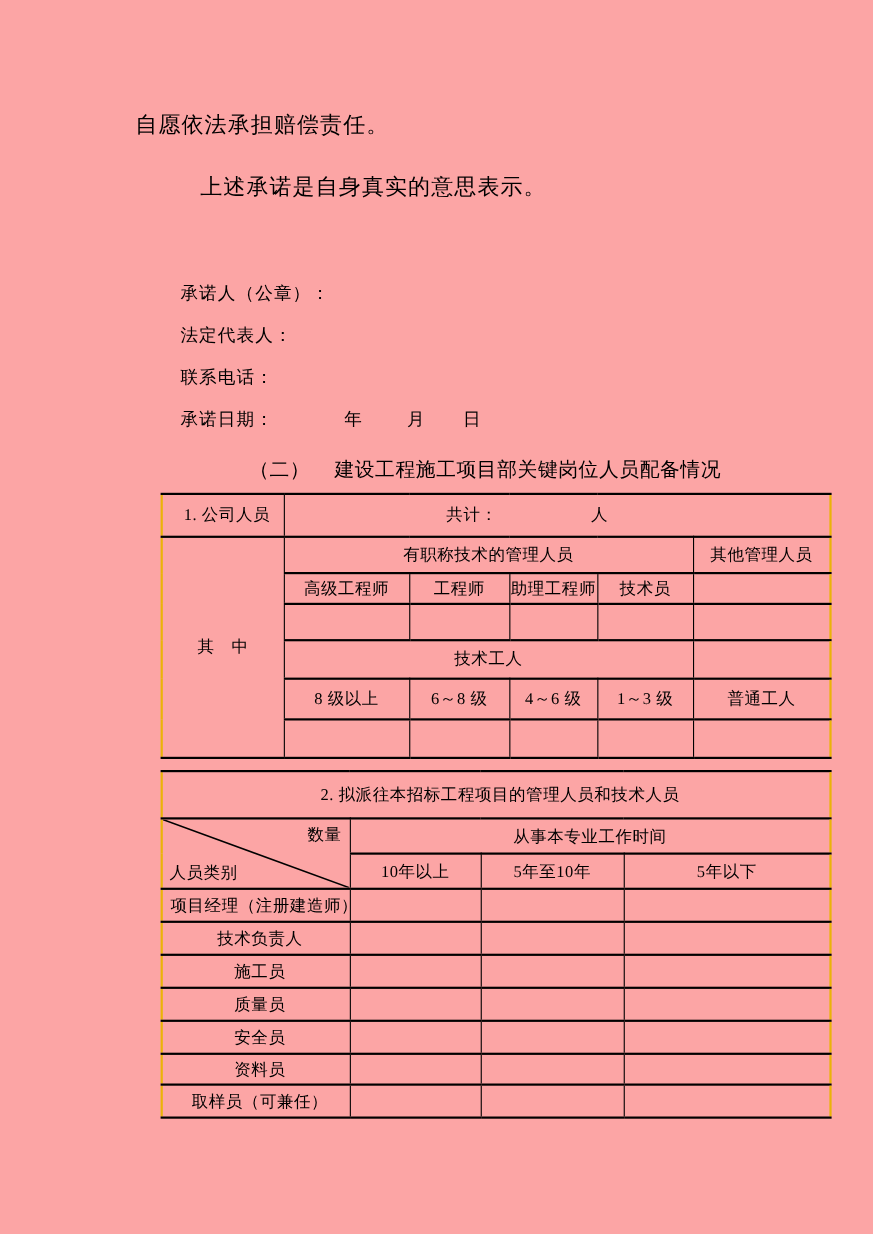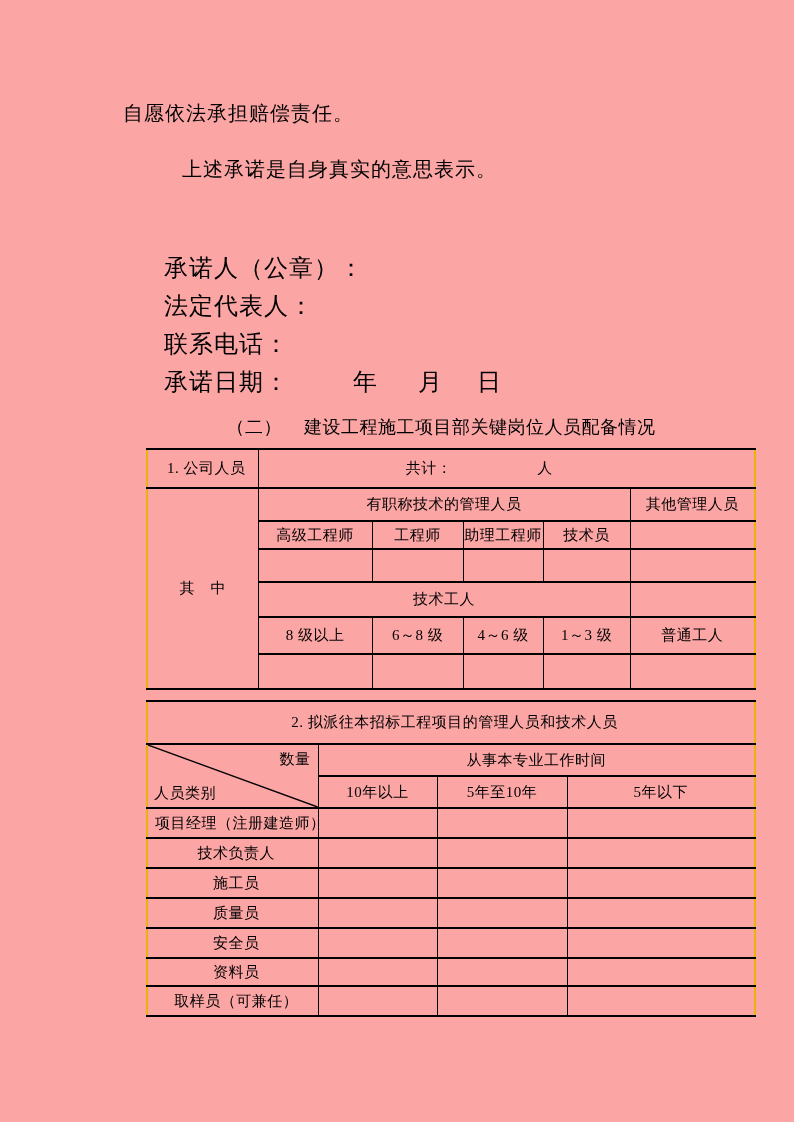--- a/index.html
+++ b/index.html
@@ -8,21 +8,21 @@
     position: relative;
     width: 794px;
     height: 1122px;
     background: #fca5a5;
     color: #000;
     font-family: "Liberation Serif", serif;
     overflow: hidden;
   }
   .abs { position: absolute; }
   .body-text { font-size: 20px; letter-spacing: 1px; white-space: nowrap; }
-  .sig-block p { font-size: 24px; letter-spacing: 1px; line-height: 38px; white-space: nowrap; }
+  .sig-block p { font-size: 16px; letter-spacing: 1px; line-height: 38px; white-space: nowrap; }
   .date-year { margin-left: 64px; }
   .date-month { margin-left: 40px; }
   .date-day { margin-left: 34px; }
   .section-title {
     left: 137px; top: 415px; width: 608px;
     text-align: center; font-size: 18px; letter-spacing: 0.5px; white-space: nowrap;
   }
   .section-title .prefix { margin-right: 22px; }
 
   table.t {

